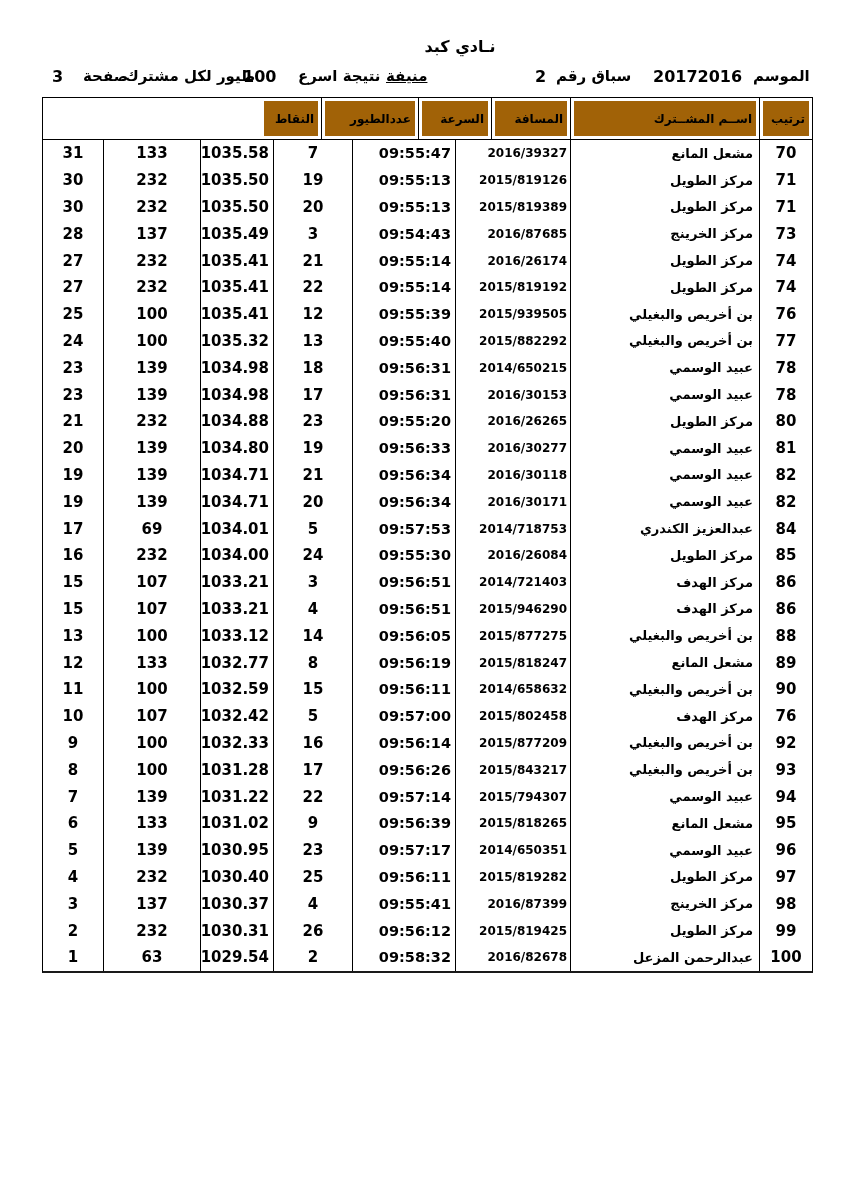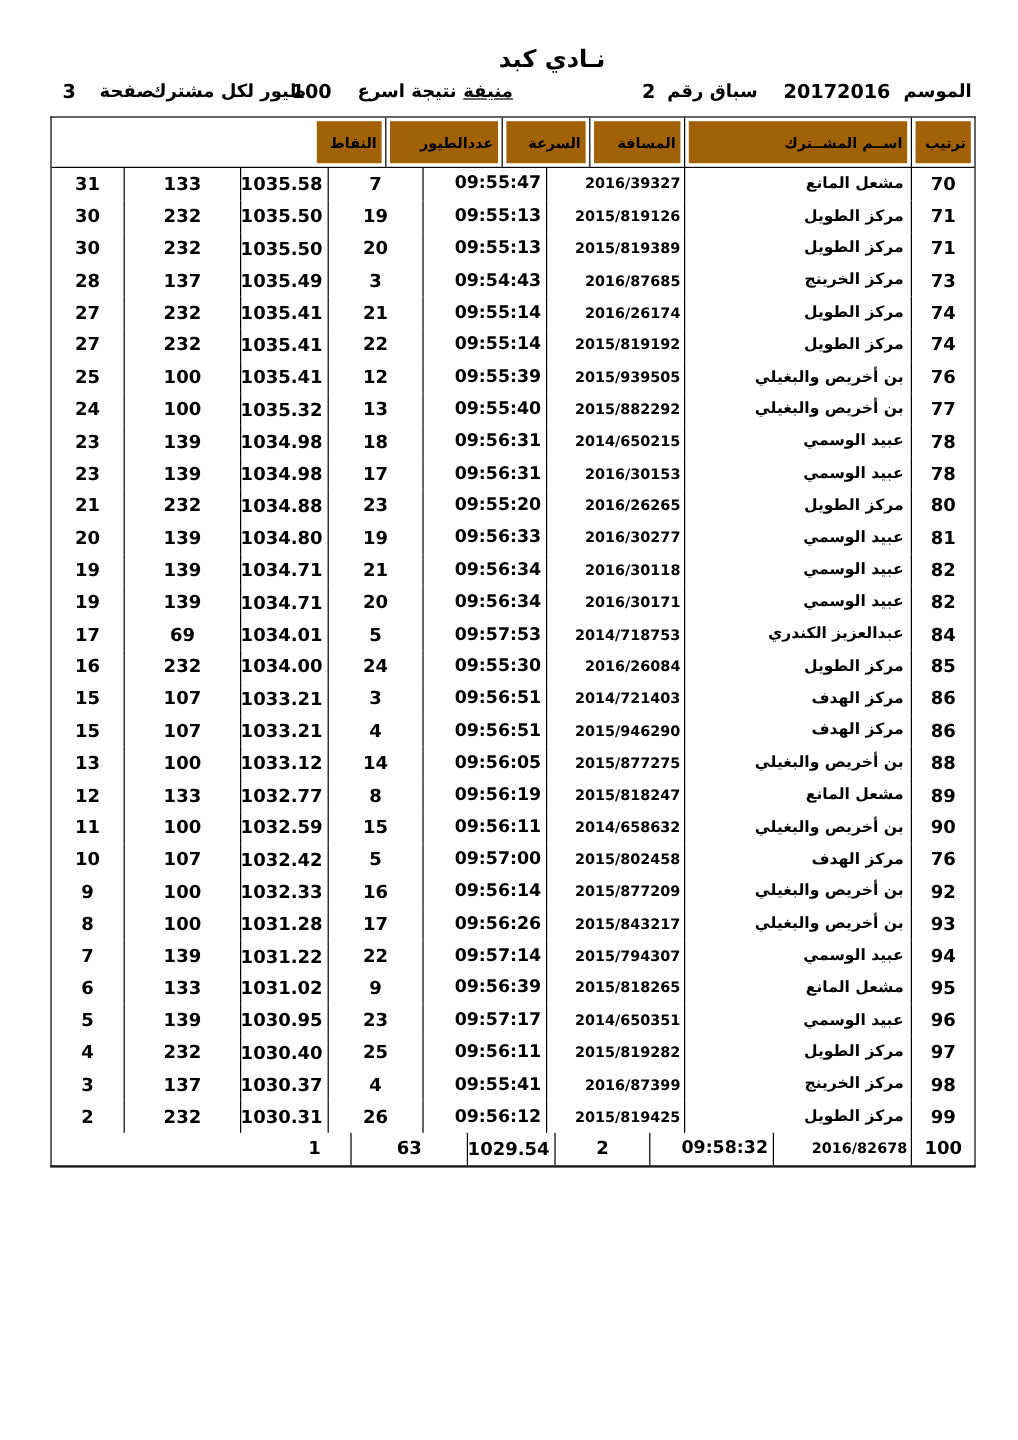--- a/index.html
+++ b/index.html
@@ -2,21 +2,21 @@
 <html lang="ar"><head>
 <meta charset="utf-8">
 <style>
   html,body{margin:0;padding:0;}
   body{
     width:848px;height:1200px;position:relative;background:#ffffff;
     font-family:"DejaVu Sans",sans-serif;font-weight:bold;color:#000;
     overflow:hidden;
   }
   .abs{position:absolute;white-space:nowrap;}
-  .doc-title{top:37px;left:385px;width:150px;text-align:center;font-size:20px;}
+  .doc-title{top:37px;left:385px;width:150px;text-align:center;font-size:16px;}
   .sub{top:67px;font-size:15px;}
   .num{font-size:16px;}
 
   
   .rtable{
     position:absolute;top:97px;left:42px;width:771px;
     border:1px solid #000;border-bottom:2px solid #1a1a1a;
     direction:rtl;box-sizing:border-box;background:#fff;
   }
   .thead{display:flex;height:41px;border-bottom:1px solid #000;}
@@ -505,20 +505,21 @@
         <div class="cell col-time">
           <span dir="ltr">09:56:12</span>
         </div>
         <div class="cell col-dist">26</div>
         <div class="cell col-speed">1030.31</div>
         <div class="cell col-birds">232</div>
         <div class="cell col-points">2</div>
       </div>
       <div class="trow">
         <div class="cell col-rank">100</div>
+        <div class="cell col-name">عبدالرحمن المزعل</div>
         <div class="cell col-ring">
           <span dir="ltr">2016/82678</span>
         </div>
         <div class="cell col-time">
           <span dir="ltr">09:58:32</span>
         </div>
         <div class="cell col-dist">2</div>
         <div class="cell col-speed">1029.54</div>
         <div class="cell col-birds">63</div>
         <div class="cell col-points">1</div>

